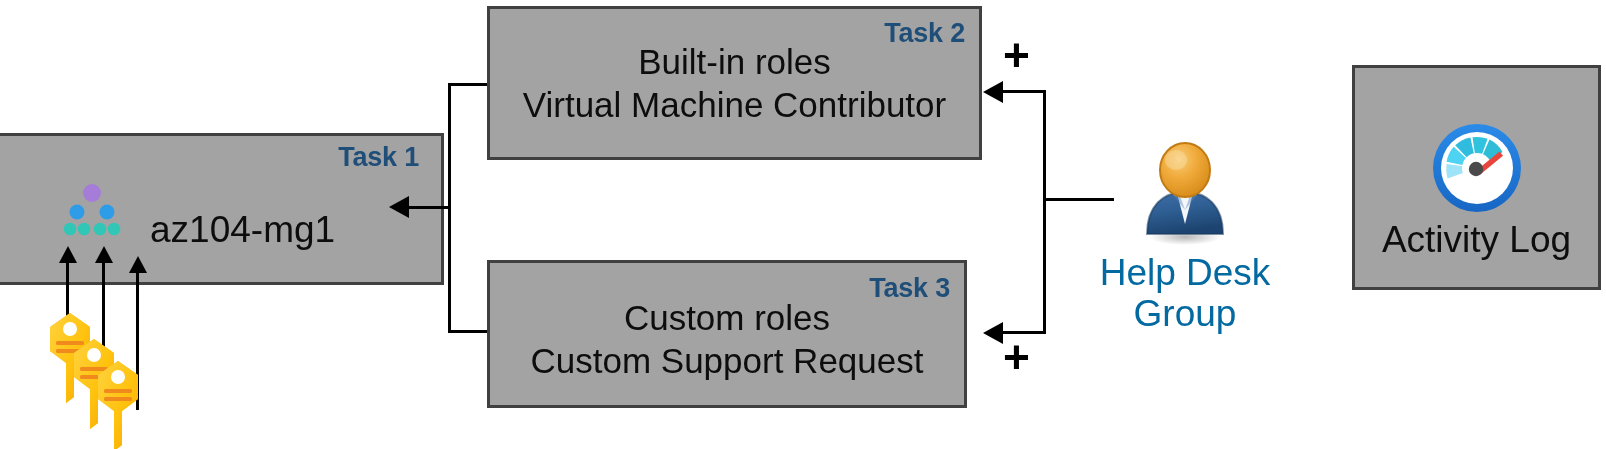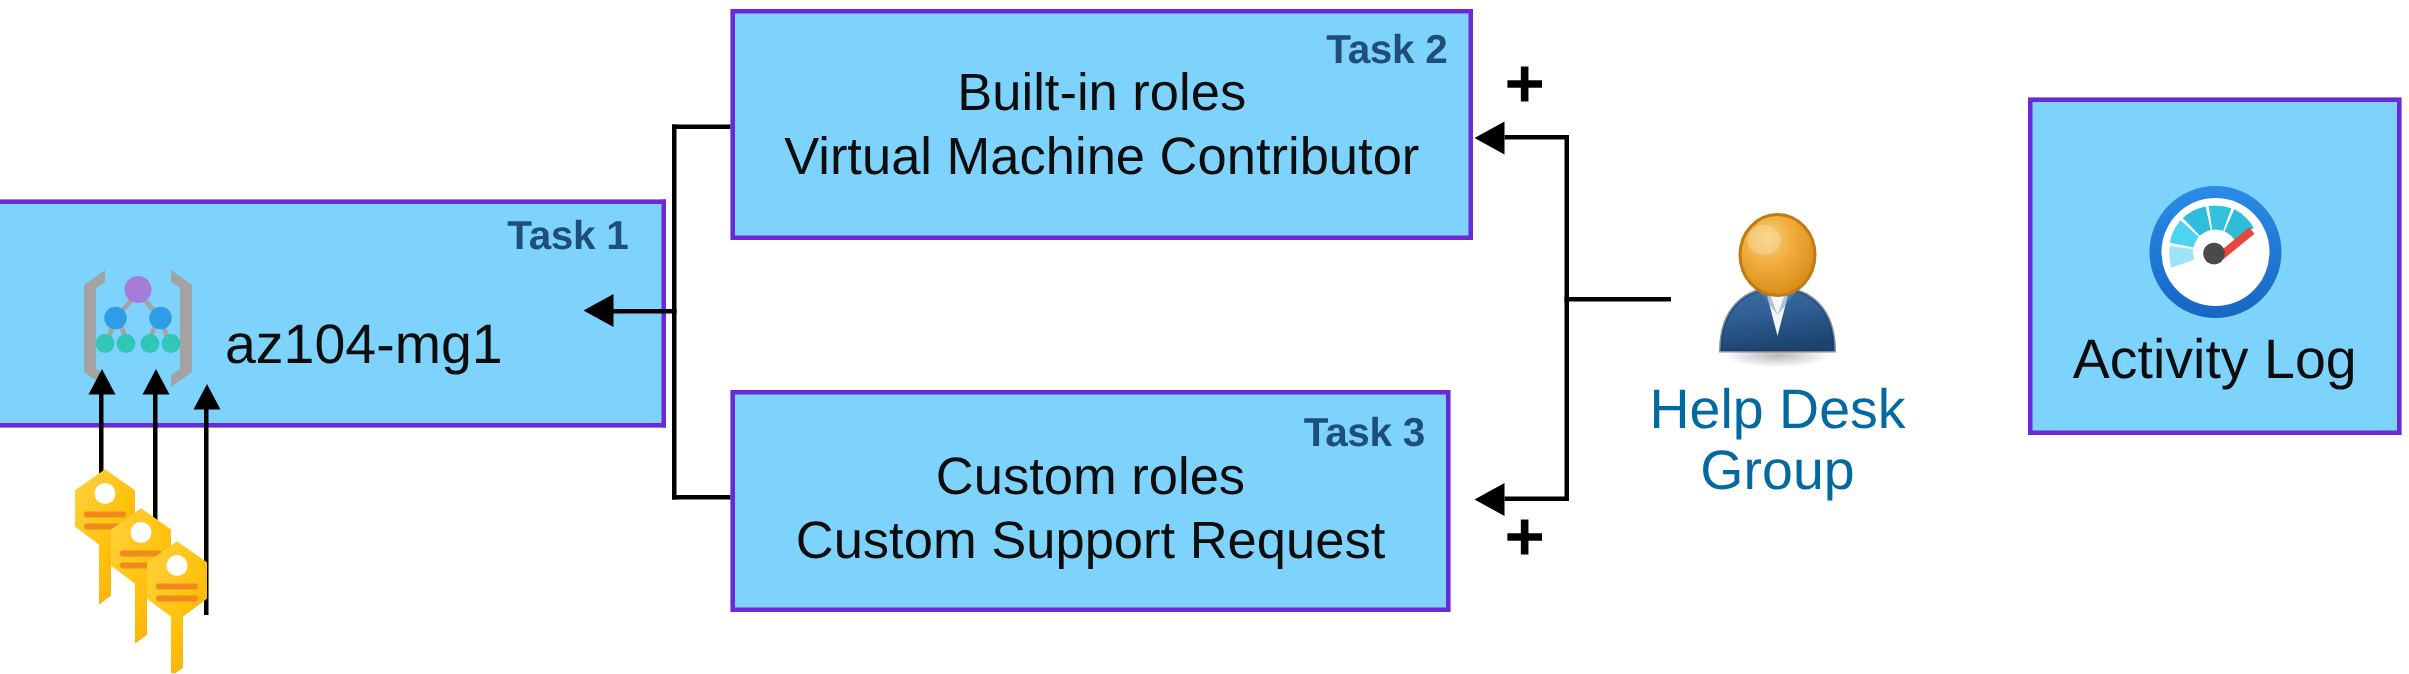--- a/index.html
+++ b/index.html
@@ -14,22 +14,22 @@
     position: relative;
     width: 1606px;
     height: 449px;
     background: #ffffff;
     overflow: hidden;
   }
 
   
   .task-box {
     position: absolute;
-    background: #7dd3fc;
-    border: 3px solid #6d28d9;
+    background: #a3a3a3;
+    border: 3px solid #404040;
     box-sizing: border-box;
   }
   .task-tag {
     position: absolute;
     font-weight: bold;
     color: #1F4E79;
     font-size: 27px;
     letter-spacing: -0.2px;
     white-space: nowrap;
   }

